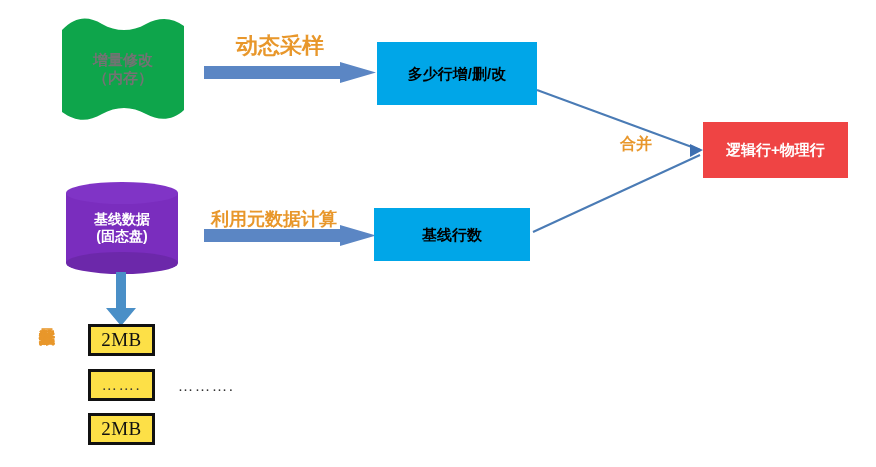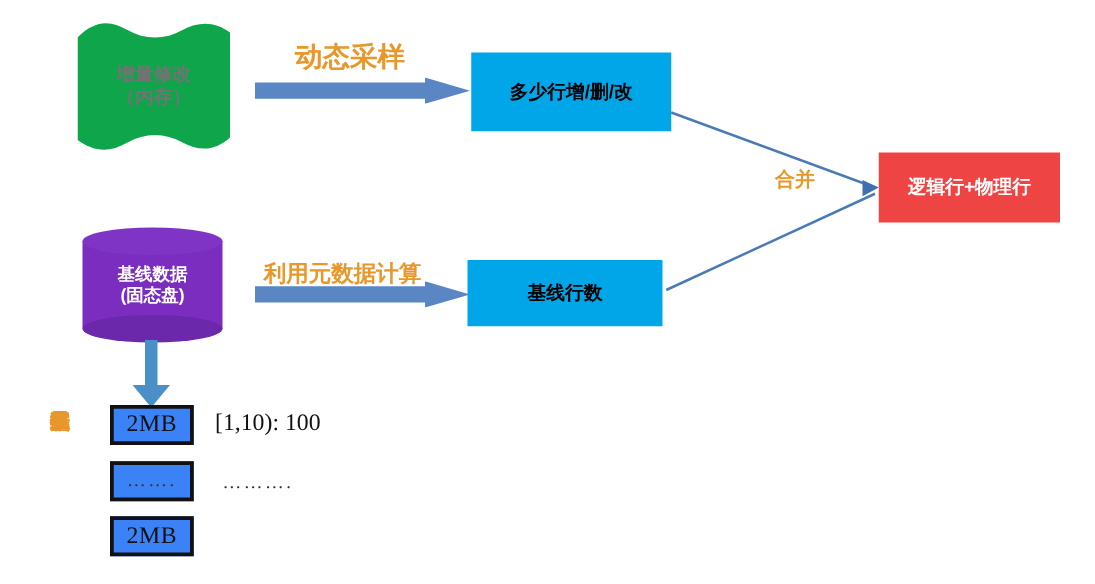--- a/index.html
+++ b/index.html
@@ -191,21 +191,21 @@
     width: 876px;
     height: 467px;
     pointer-events: none;
   }
 
   
   .meta-box {
     position: absolute;
     box-sizing: border-box;
     border: 3px solid #111111;
-    background: #3b82f6;
+    background: #fde047;
     display: flex;
     align-items: center;
     justify-content: center;
     color: #111111;
     font-family: "Liberation Serif", serif;
     font-size: 19px;
     letter-spacing: 0.5px;
   }
   .meta-box.dots {
     font-size: 15px;
@@ -300,21 +300,20 @@
   </div>
 
   <div class="orange-label" id="label-merge">合并</div>
   <div class="node-text" id="box-final">
     <span>逻辑行+物理行</span>
   </div>
 
   <div id="label-vertical">基线数据元数据</div>
 
   <div class="meta-box" id="meta-box-0">2MB</div>
-  <div class="meta-label" id="meta-label-0">[1,10): 100</div>
 
   <div class="meta-box dots" id="meta-box-1">…….</div>
   <div class="meta-label" id="meta-label-1">……….</div>
 
   <div class="meta-box" id="meta-box-2">2MB</div>
 
 
 </div>
 
 </body></html>

